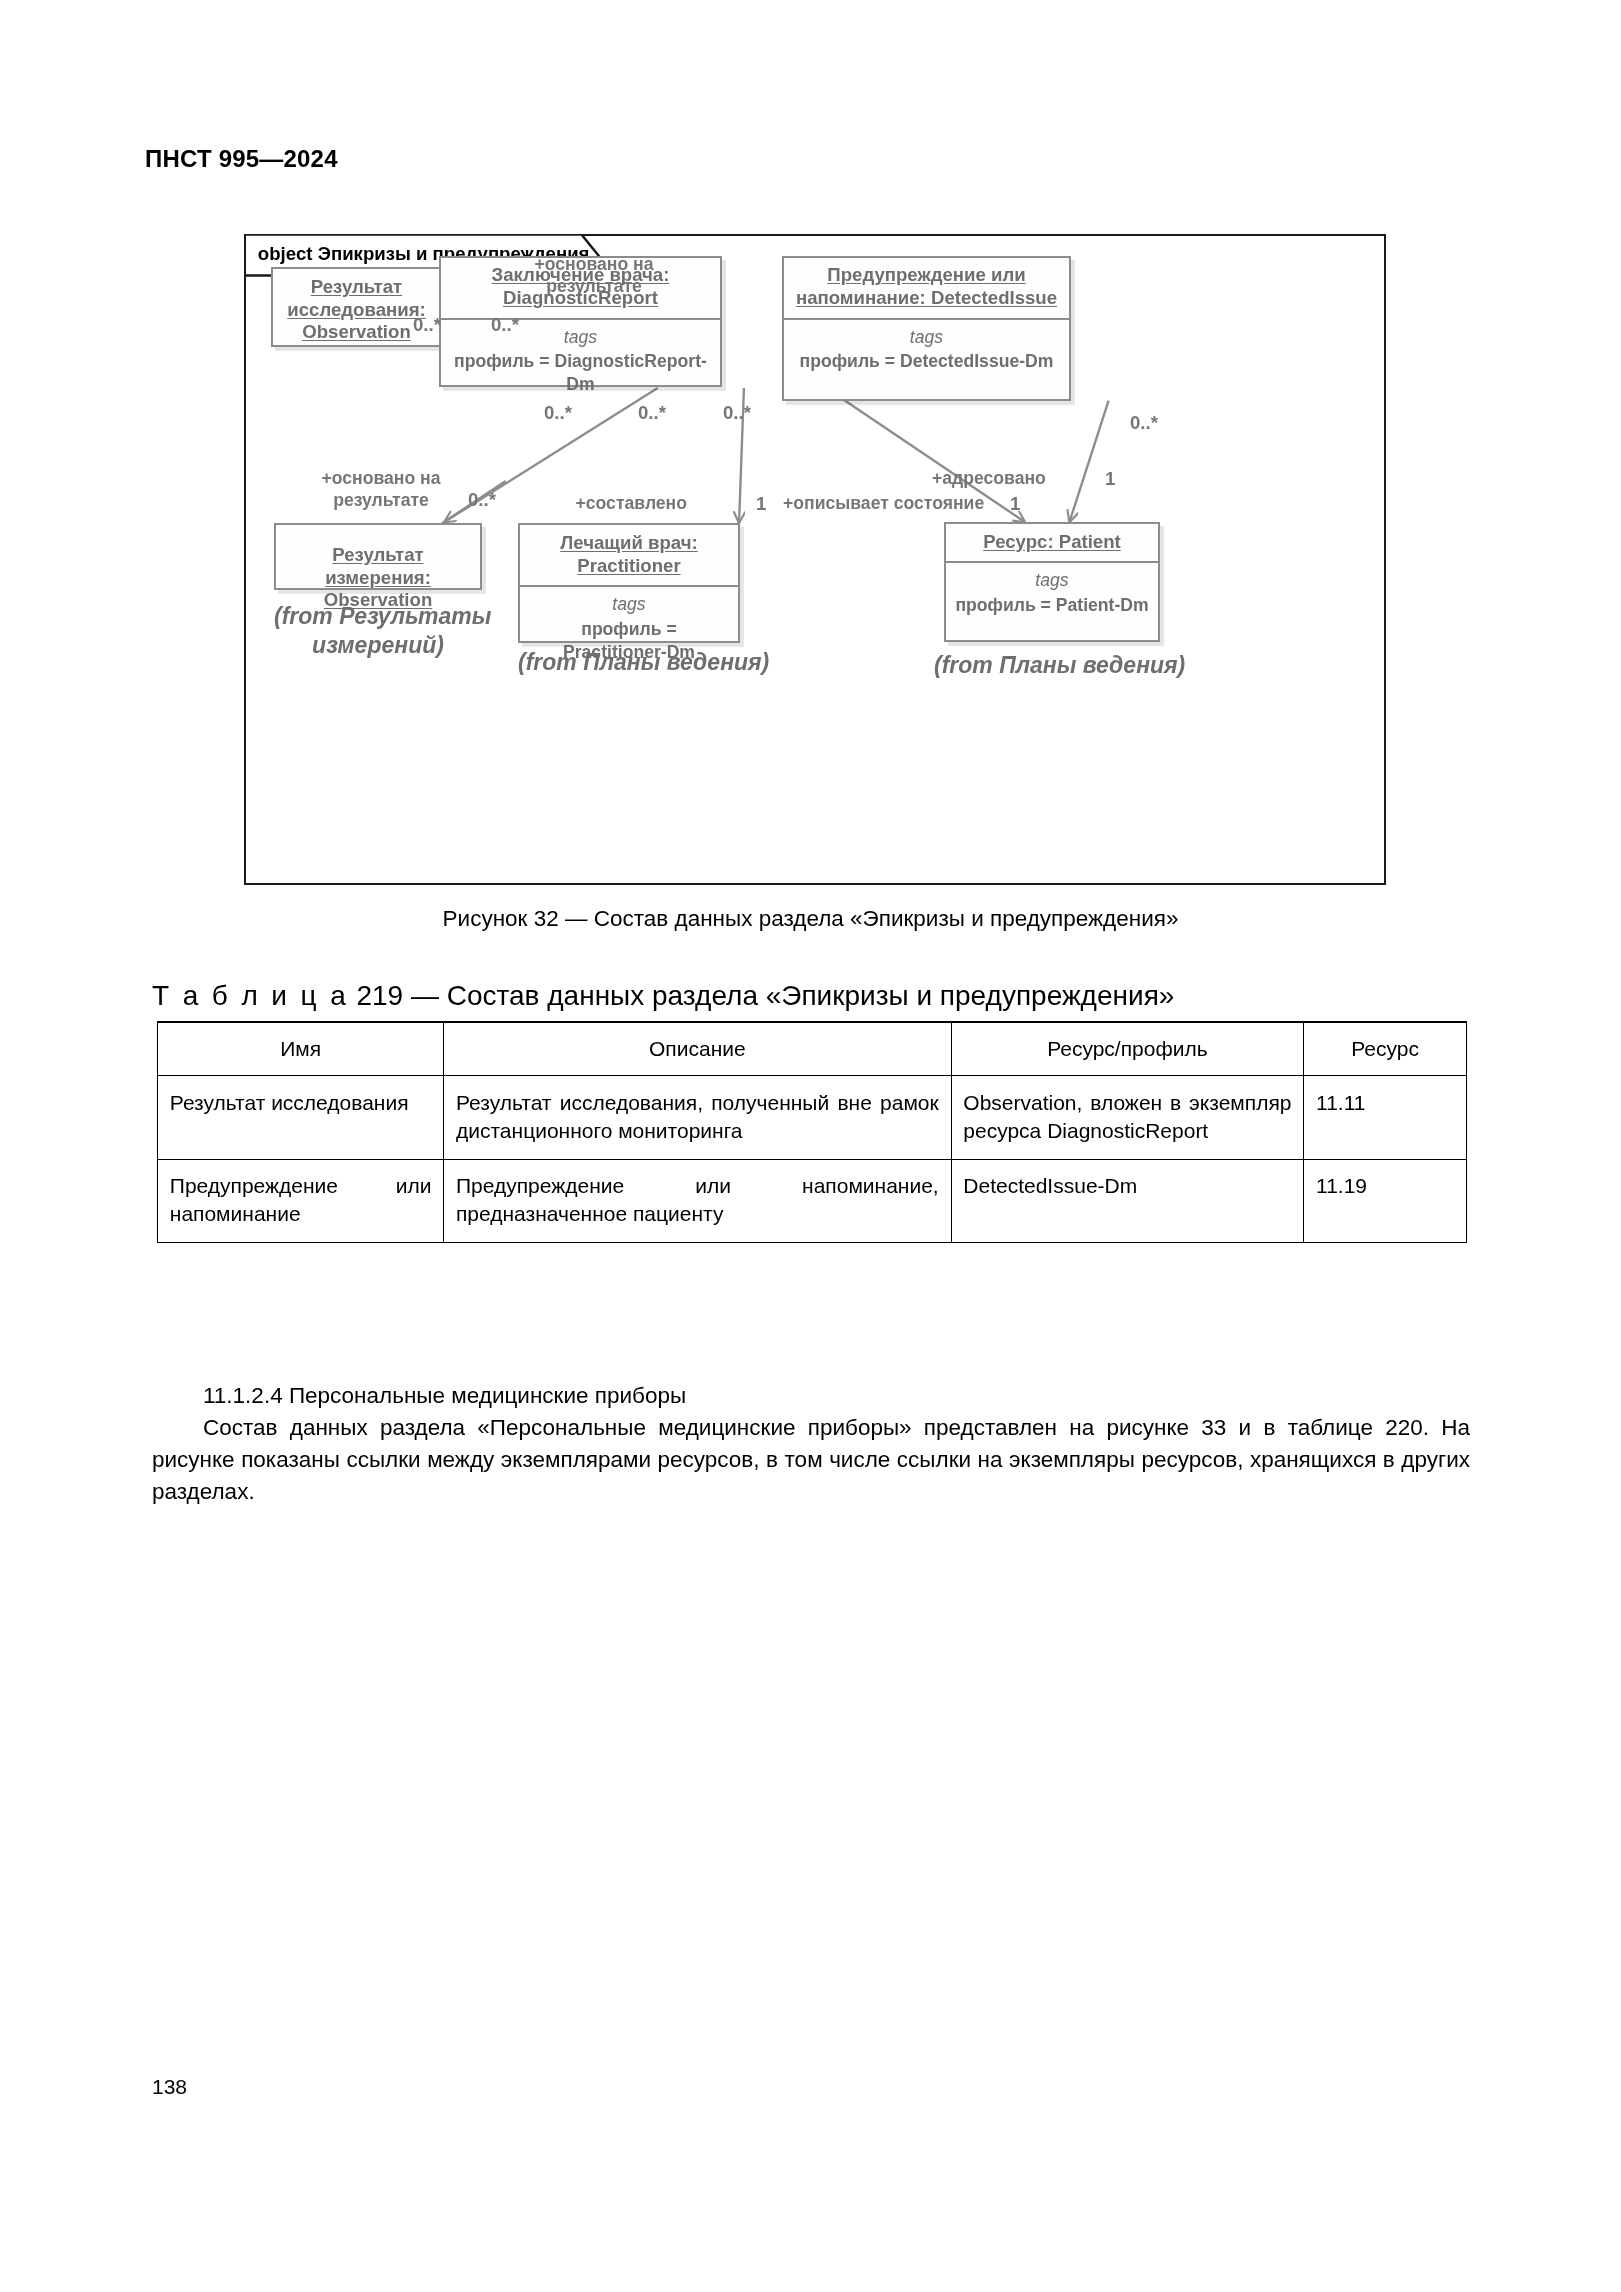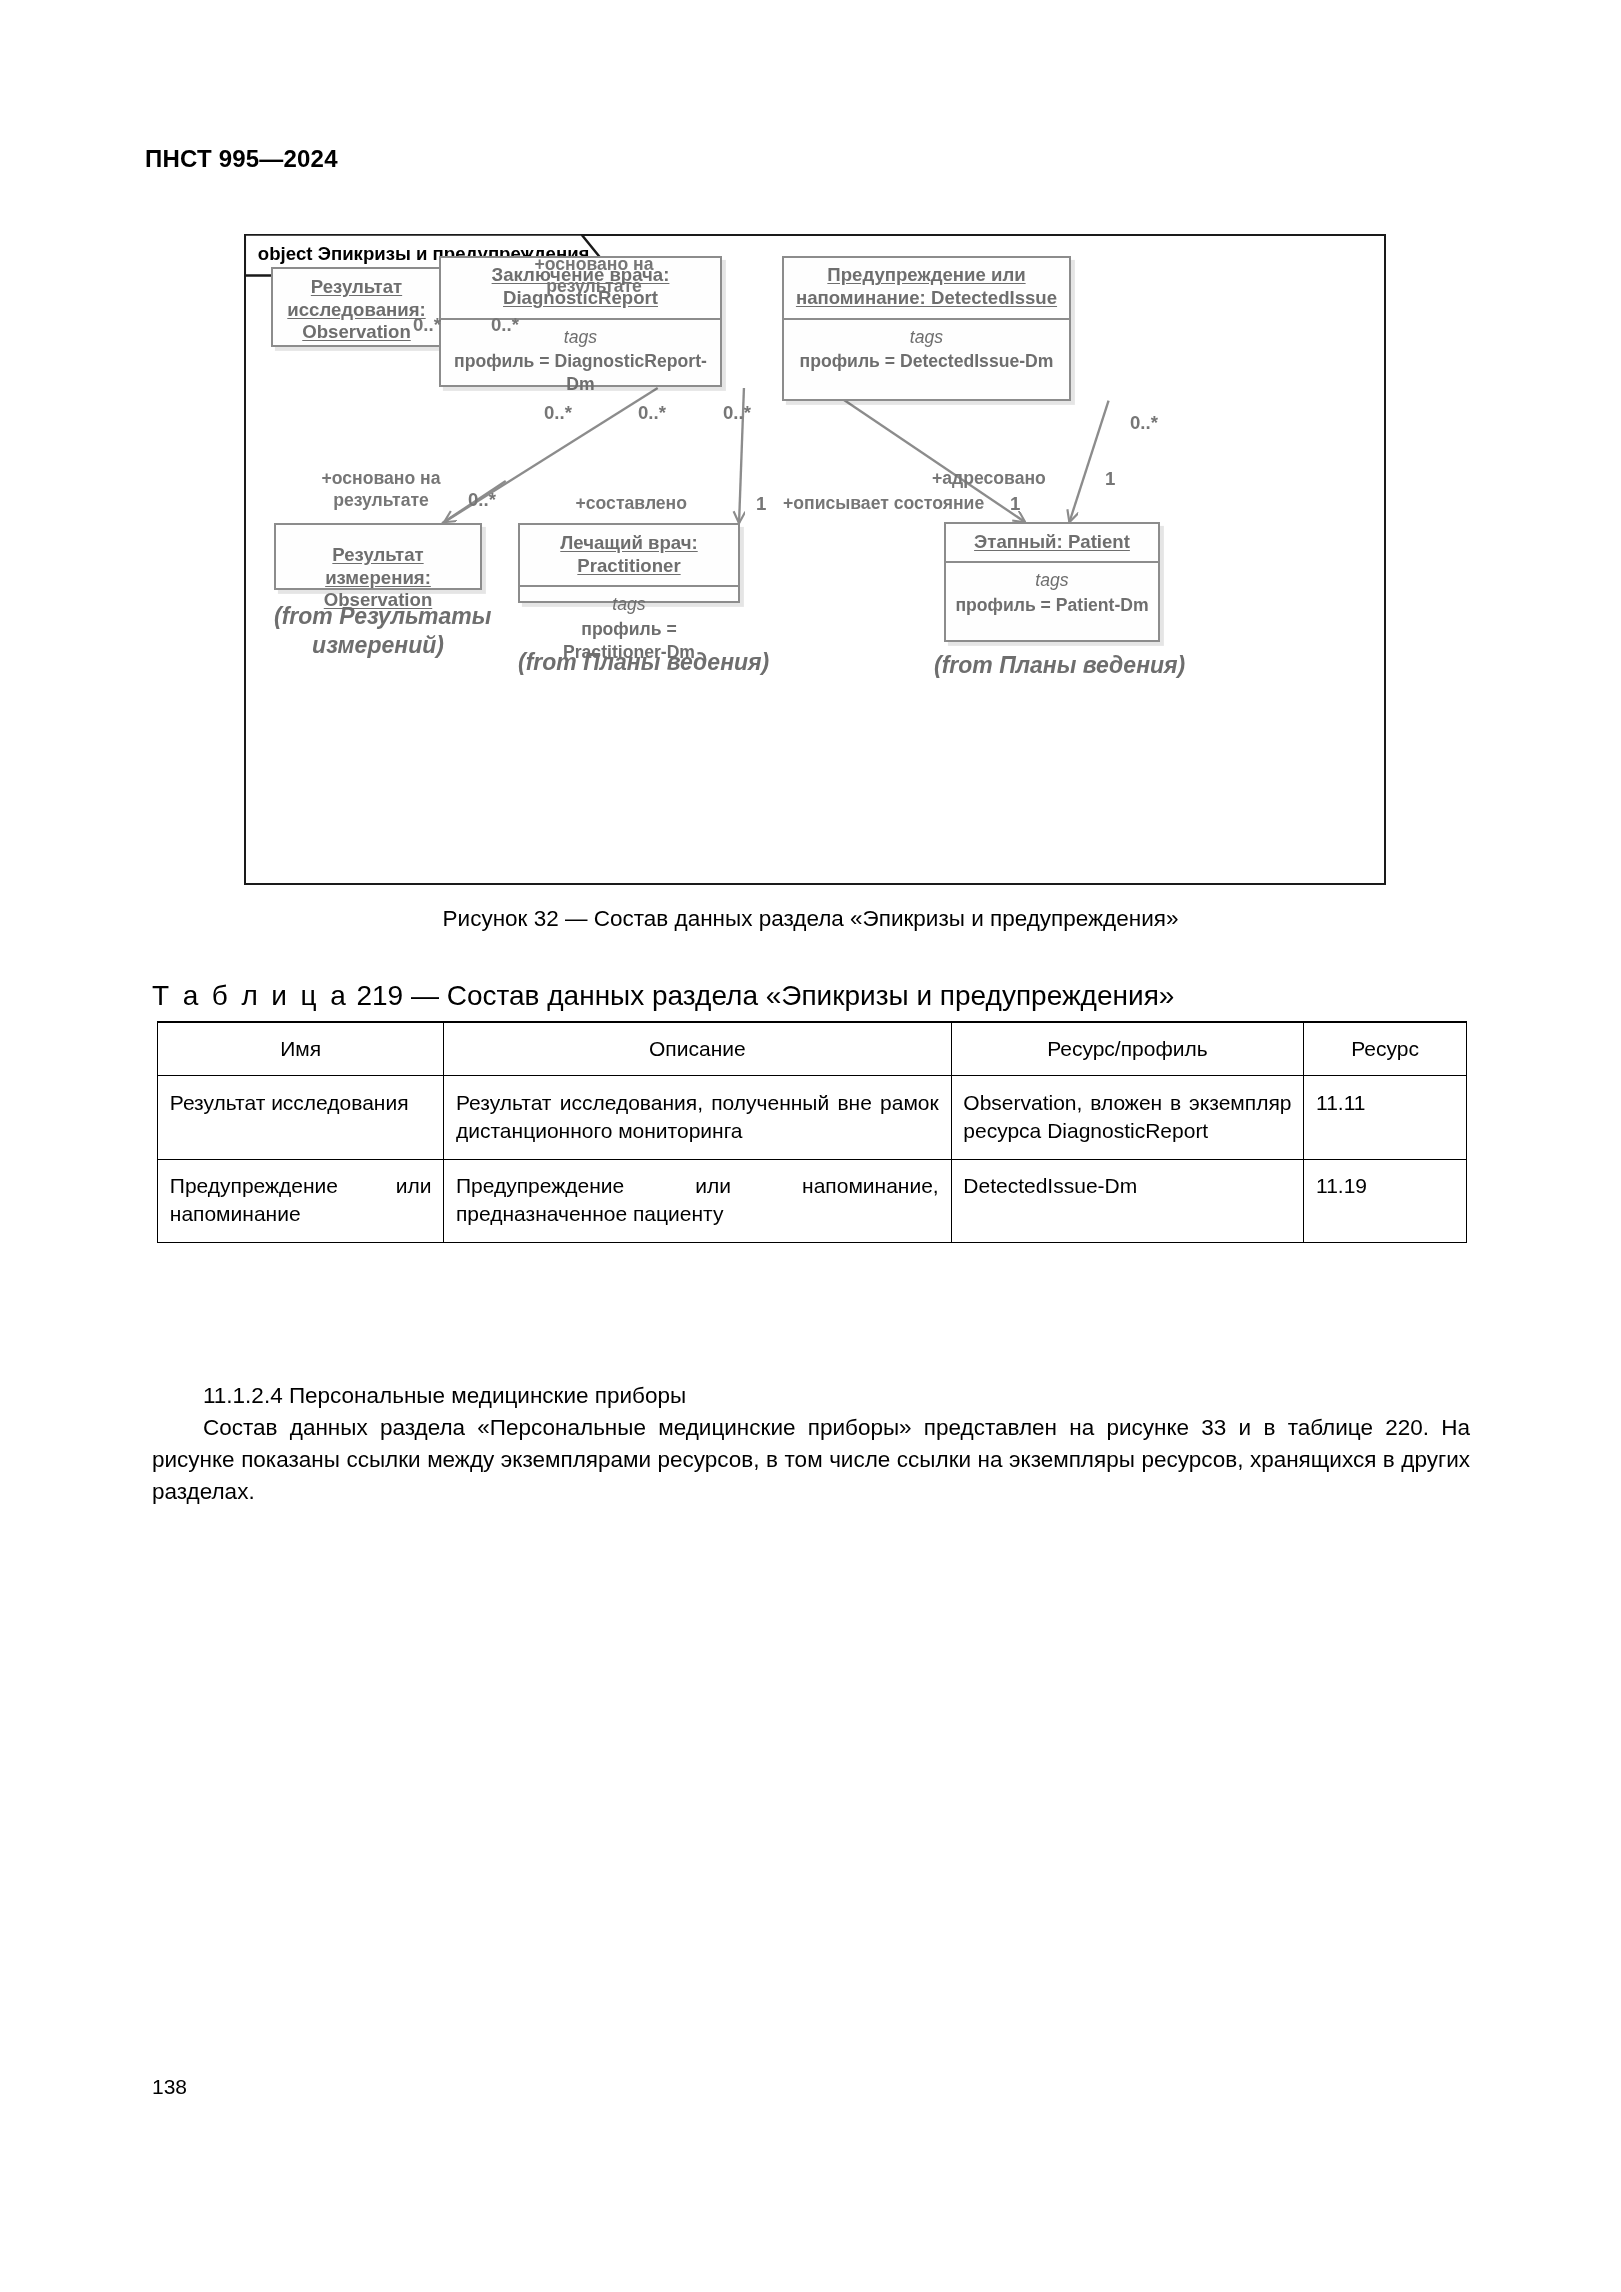--- a/index.html
+++ b/index.html
@@ -262,38 +262,38 @@
       <div class="uml-title" style="padding-top:19px;">
         <span>Результат измерения:</span><br>
         <span>Observation</span>
       </div>
     </div>
     <div class="from-note" style="left:28px; top:366px; width:208px;">
       <span>(from Результаты</span><br>
       <span>измерений)</span>
     </div>
 
-    <div class="uml-box" style="left:272px; top:287px; width:222px; height:80px;">
+    <div class="uml-box" style="left:272px; top:287px; width:222px; height:120px;">
       <div class="uml-title">
         <span>Лечащий врач:</span><br>
         <span>Practitioner</span>
       </div>
       <div class="uml-sep"></div>
       <div class="uml-compartment">
         <span class="tags-kw">tags</span>
         <span>профиль = Practitioner-Dm</span>
       </div>
     </div>
     <div class="from-note" style="left:272px; top:412px; width:222px;">
       <span>(from Планы ведения)</span>
     </div>
 
     <div class="uml-box" style="left:698px; top:286px; width:216px; height:120px;">
       <div class="uml-title">
-        <span>Этапный: Patient</span>
+        <span>Ресурс: Patient</span>
       </div>
       <div class="uml-sep"></div>
       <div class="uml-compartment">
         <span class="tags-kw">tags</span>
         <span>профиль = Patient-Dm</span>
       </div>
     </div>
     <div class="from-note" style="left:688px; top:415px; width:235px;">
       <span>(from Планы ведения)</span>
     </div>

